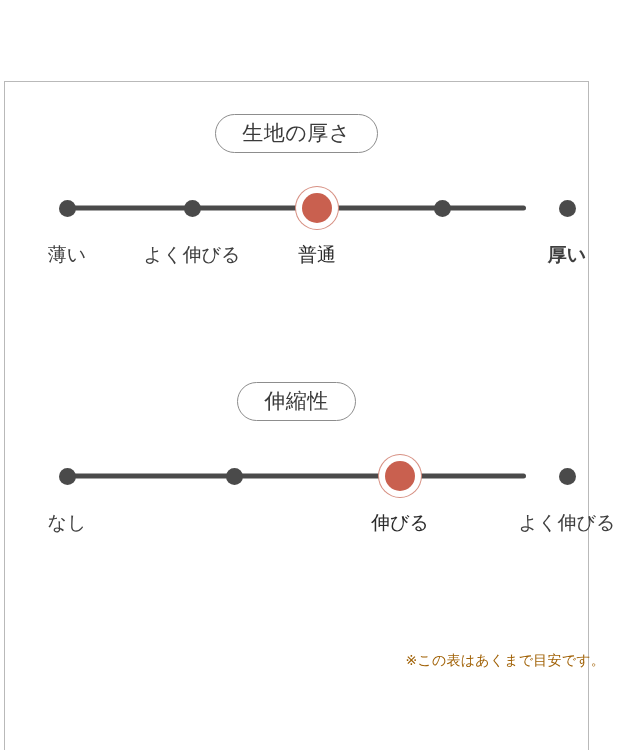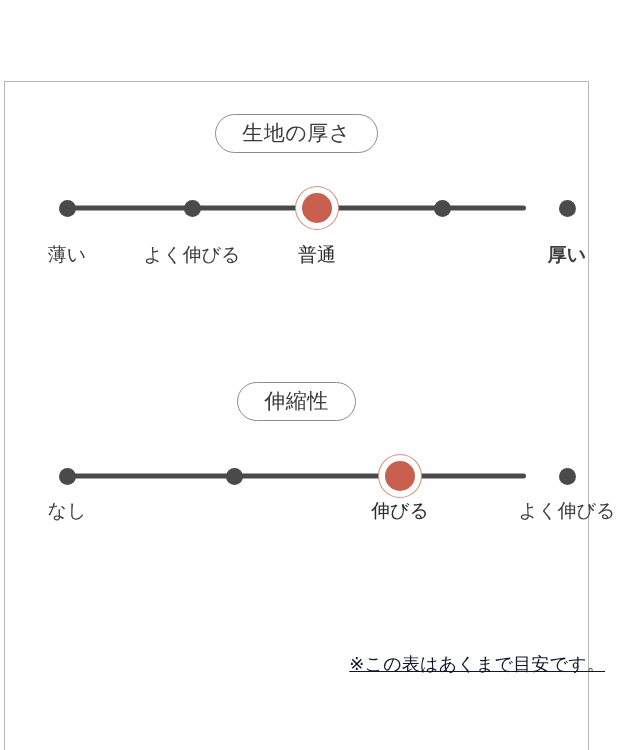--- a/index.html
+++ b/index.html
@@ -103,25 +103,24 @@
   }
   .label.active {
     font-weight: normal;
     color: #2b2b2b;
   }
 
   .footnote {
     position: absolute;
     right: 20px;
     top: 652px;
-    font-size: 18px;
-    color: #0f172a;
+    font-size: 14px;
+    color: #a16207;
     letter-spacing: 0.2px;
     white-space: nowrap;
-    text-decoration: underline;
   }
 </style>
 </head>
 <body>
 
 <div class="fabric-card">
 
   <div class="section section-thickness">
 
     <div class="badge-row">
@@ -152,21 +151,21 @@
     </div>
 
     <div class="scale" style="width:545px; margin-top:32px;">
       <div class="scale-track" style="left:43px; right:43px;"></div>
       <div class="dot" style="left:43px;"></div>
       <div class="dot" style="left:210px;"></div>
       <div class="dot active" style="left:376px;"></div>
       <div class="dot" style="left:543px;"></div>
     </div>
 
-    <div class="labels" style="width:545px; ">
+    <div class="labels" style="width:545px; margin-top:12px;">
       <span class="label" style="left:43px;">なし</span>
       <span class="label active" style="left:376px;">伸びる</span>
       <span class="label" style="left:543px;">よく伸びる</span>
     </div>
   </div>
 
 </div>
 
 <div class="footnote">※この表はあくまで目安です。</div>
 

